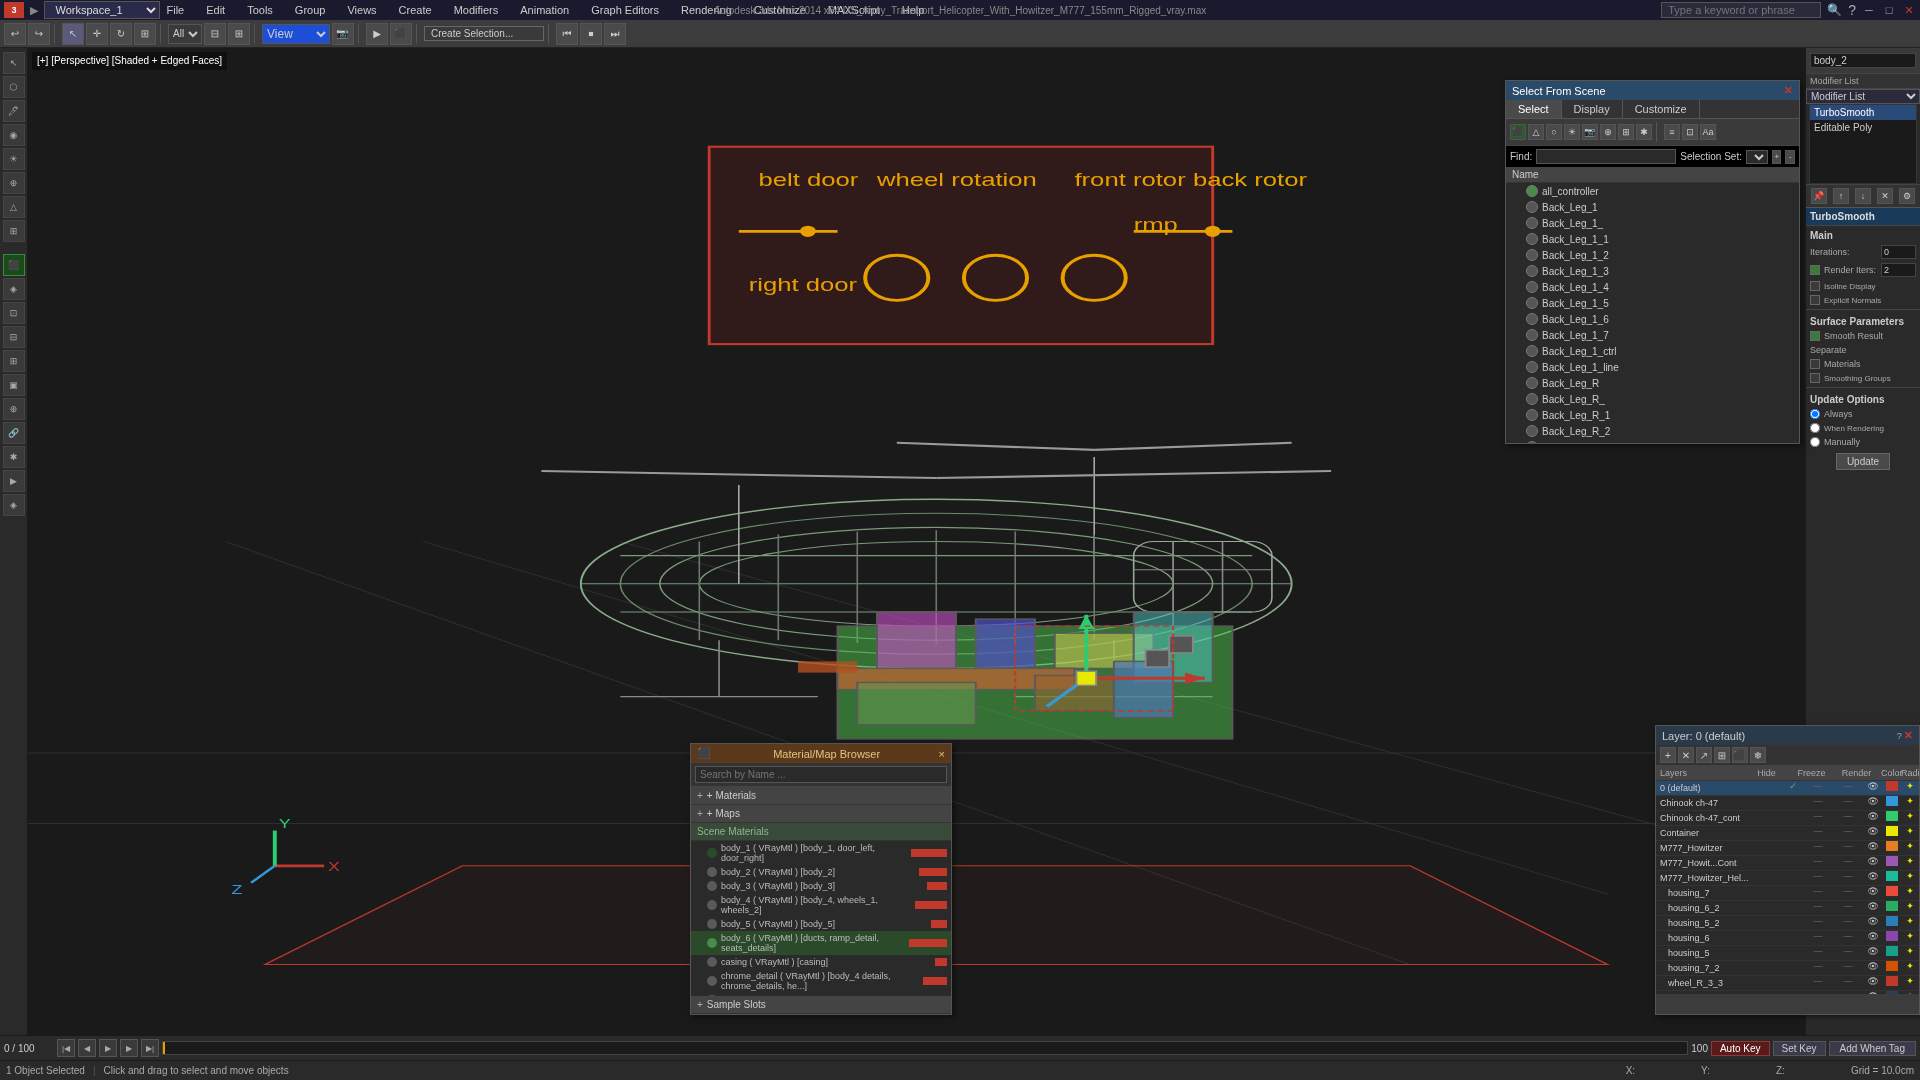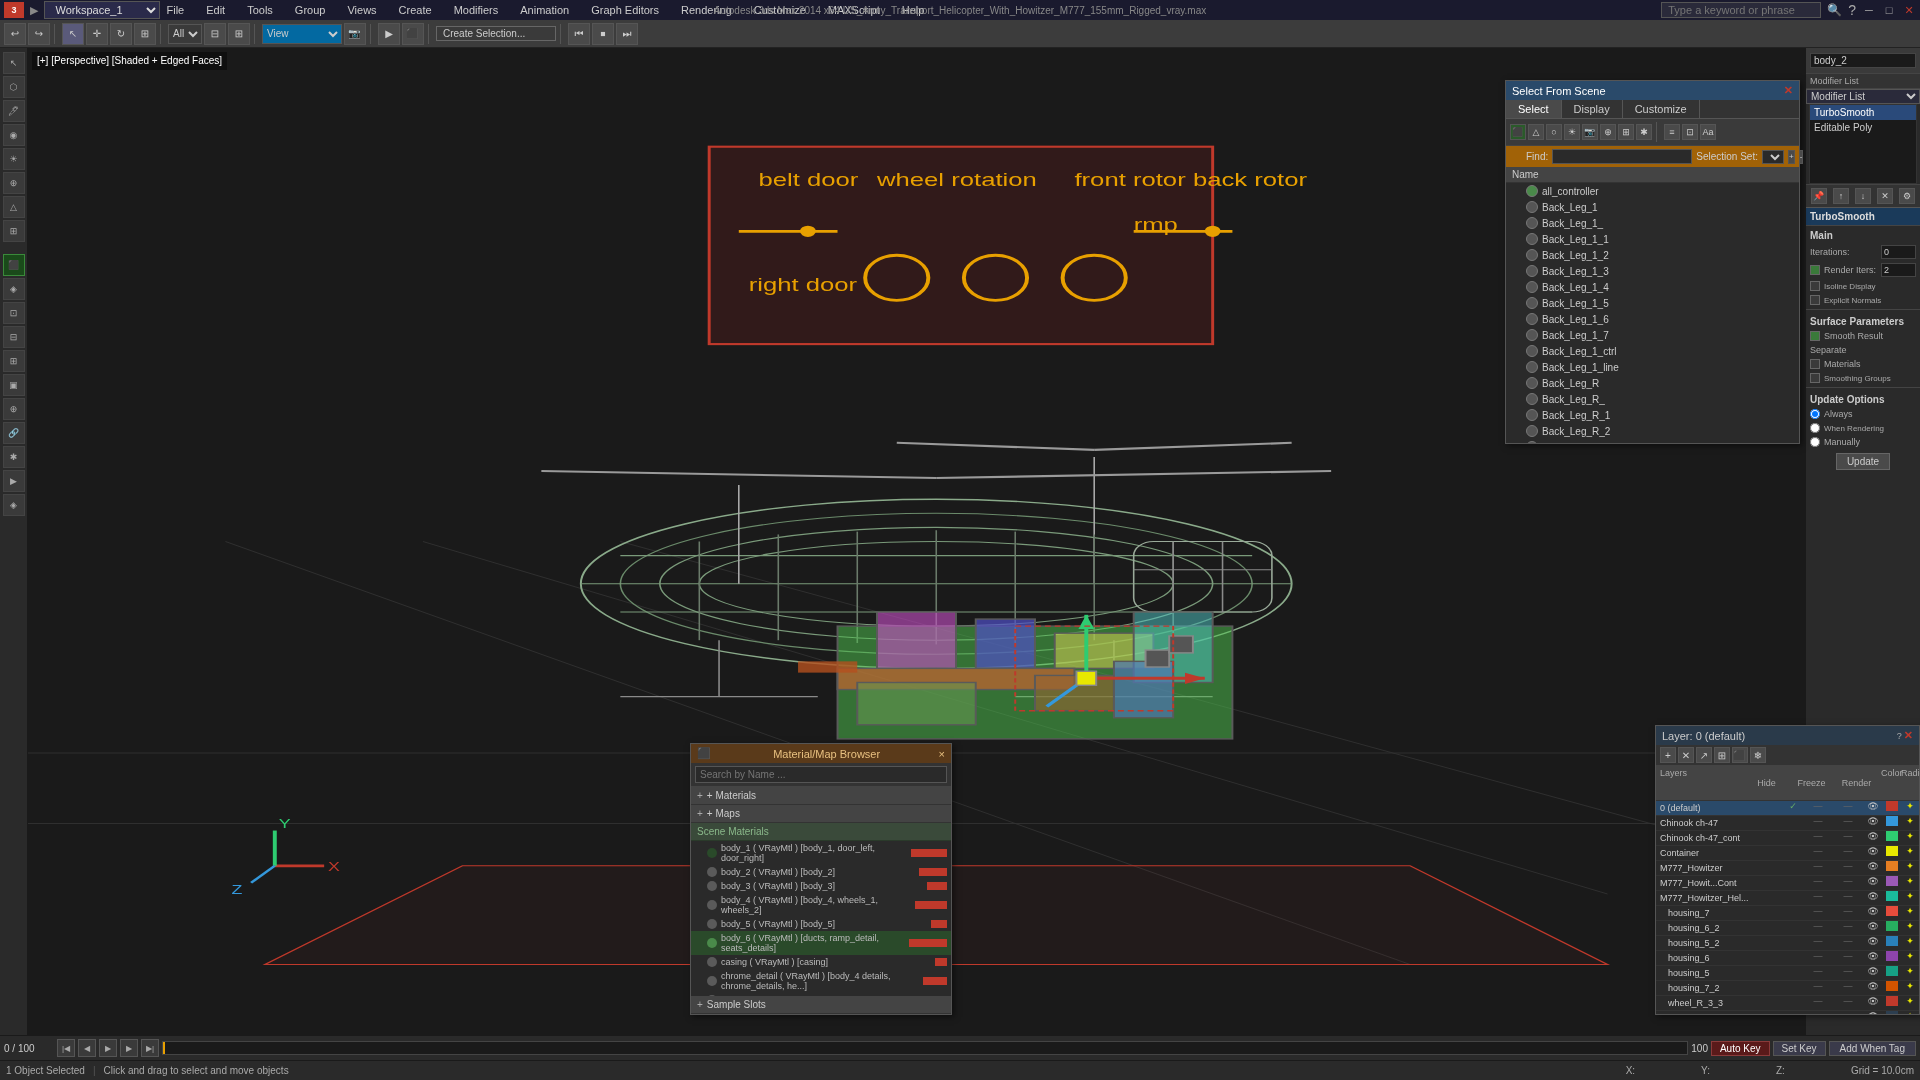--- a/index.html
+++ b/index.html
@@ -124,21 +124,21 @@
       position: absolute; top: 4px; left: 4px;
       color: #fff; font-size: 10px;
       line-height: 1.4;
     }
 
     
     #select-dialog {
       position: absolute;
       top: 80px; right: 120px;
       width: 295px;
-      background: #a16207;
+      background: #000000;
       border: 1px solid #555;
       box-shadow: 2px 2px 6px rgba(0,0,0,0.5);
       z-index: 100;
     }
     #select-dialog .dialog-title {
       background: #2a4a6a;
       color: #fff;
       padding: 3px 6px;
       font-size: 11px;
       display: flex;
@@ -162,21 +162,21 @@
       color: #fff;
     }
     #select-dialog .dialog-toolbar {
       display: flex; align-items: center;
       padding: 3px 4px; gap: 2px;
       background: #3a3a3a;
       border-bottom: 1px solid #444;
     }
     #select-dialog .find-row {
       display: flex; align-items: center;
-      padding: 3px 20px; gap: 4px;
+      padding: 3px 4px; gap: 4px;
       font-size: 10px;
     }
     #select-dialog .find-input {
       flex: 1; background: #2a2a2a; border: 1px solid #555;
       color: #ccc; padding: 1px 3px; font-size: 10px;
     }
     #select-dialog .name-header {
       padding: 2px 6px;
       background: #444;
       font-size: 10px; color: #ccc;
@@ -303,21 +303,21 @@
     #layers-dialog .layer-headers {
       display: flex;
       background: #444;
       font-size: 9px; color: #aaa;
       border-bottom: 1px solid #333;
     }
     #layers-dialog .layer-col-name {
       flex: 1; padding: 2px 4px;
     }
     #layers-dialog .layer-col-small {
-      width: 45px; padding: 12px 2px; text-align: center;
+      width: 45px; padding: 2px 2px; text-align: center;
     }
     #layers-dialog .layer-col-icon {
       width: 20px; padding: 2px 2px; text-align: center;
     }
     #layers-dialog .layer-list {
       overflow-y: auto;
       height: calc(100% - 75px);
       background: #2a2a2a;
     }
     .layer-row {
@@ -487,21 +487,21 @@
   <div class="tb-btn">✛</div>
   <div class="tb-btn">↻</div>
   <div class="tb-btn">⊞</div>
   <div class="tb-sep"></div>
   <select style="background:#3a3a3a;border:1px solid #555;color:#ccc;font-size:10px;height:20px;">
     <option>All</option>
   </select>
   <div class="tb-btn">⊟</div>
   <div class="tb-btn">⊞</div>
   <div class="tb-sep"></div>
-  <select style="background:#0369a1;border:1px solid #555;color:#ccc;font-size:10px;height:20px;width:80px;">
+  <select style="background:#1d4ed8;border:1px solid #555;color:#ccc;font-size:12px;height:20px;width:68px;">
     <option>View</option>
   </select>
   <div class="tb-btn">📷</div>
   <div class="tb-sep"></div>
   <div class="tb-btn">▶</div>
   <div class="tb-btn">⬛</div>
   <div class="tb-sep"></div>
   <div style="background:#3a3a3a;border:1px solid #666;color:#ccc;padding:1px 6px;font-size:10px;flex:0 0 120px;">Create Selection...</div>
   <div class="tb-sep"></div>
   <div class="tb-btn">⏮</div>

